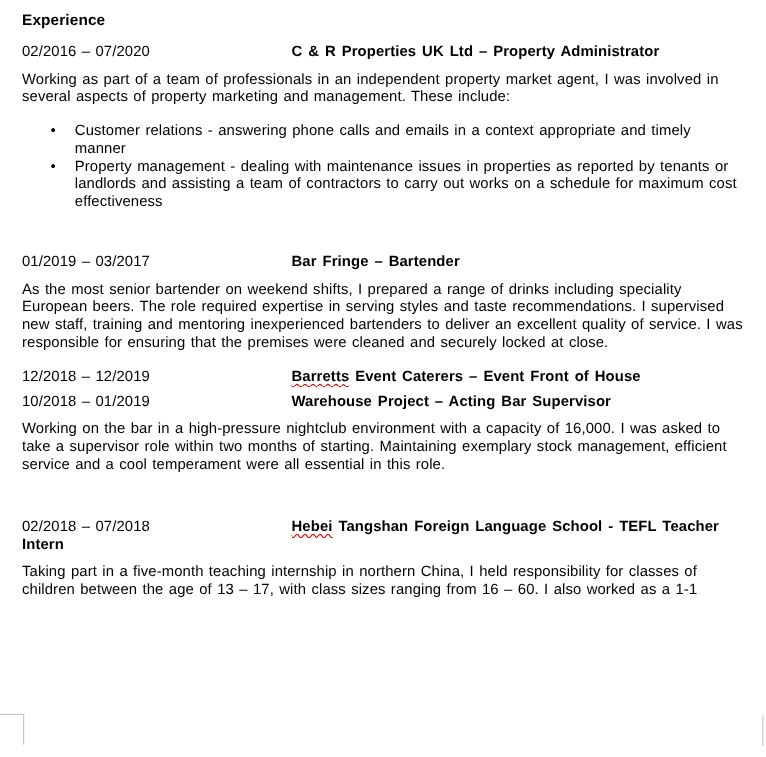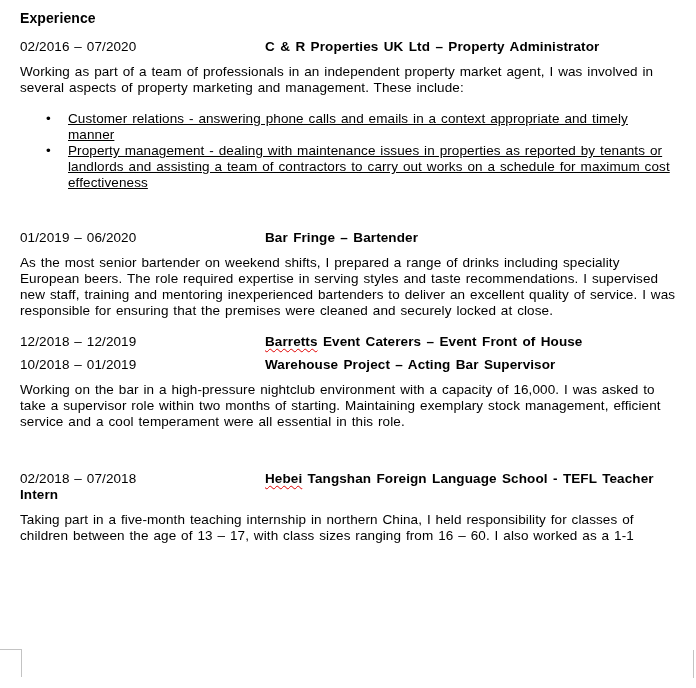--- a/index.html
+++ b/index.html
@@ -18,21 +18,21 @@
   .entry{margin:0;}
   .entry:nth-of-type(1){margin-top:12px;}
   .entry:nth-of-type(2){margin-top:39px;}
   .entry:nth-of-type(3){margin-top:15px;}
   .entry:nth-of-type(4){margin-top:7px;}
   .entry:nth-of-type(5){margin-top:41px;}
   .headline{margin:0;}
   .dates{display:inline-block;width:245px;vertical-align:top;}
   .title{font-weight:bold;word-spacing:1.5px;}
   .summary{margin:9px 0 0 0;text-align:left;}
-  ul.bullets{margin:15px 0 0 0;padding:0;list-style:none;text-decoration:underline;}
+  ul.bullets{margin:15px 0 0 0;padding:0;list-style:none;}
   ul.bullets li{position:relative;padding-left:48px;margin:0;}
   ul.bullets li::before{
     content:"\2022";position:absolute;left:26px;top:0;
   }
   .misspelled{
     text-decoration:underline wavy #e00000 1px;
     text-underline-offset:2px;
   }
   
   .boundary{position:absolute;background:#c3c3c3;}
@@ -52,21 +52,21 @@
     </p>
     <p class="summary">Working as part of a team of professionals in an independent property market agent, I was involved in several aspects of property marketing and management. These include:</p>
     <ul class="bullets">
           <li><span>Customer relations - answering phone calls and emails in a context appropriate and timely manner</span></li>
           <li><span>Property management - dealing with maintenance issues in properties as reported by tenants or landlords and assisting a team of contractors to carry out works on a schedule for maximum cost effectiveness</span></li>
         </ul>
   </div>
 
   <div class="entry">
     <p class="headline">
-      <span class="dates">01/2019 – 06/2020</span><span class="title"><span>Bar Fringe – Bartender</span></span>
+      <span class="dates">01/2019 – 03/2017</span><span class="title"><span>Bar Fringe – Bartender</span></span>
     </p>
     <p class="summary">As the most senior bartender on weekend shifts, I prepared a range of drinks including speciality European beers. The role required expertise in serving styles and taste recommendations. I supervised new staff, training and mentoring inexperienced bartenders to deliver an excellent quality of service. I was responsible for ensuring that the premises were cleaned and securely locked at close.</p>
 
   </div>
 
   <div class="entry">
     <p class="headline">
       <span class="dates">12/2018 – 12/2019</span><span class="title"><span class="misspelled">Barretts</span><span> Event Caterers – Event Front of House</span></span>
     </p>
 

